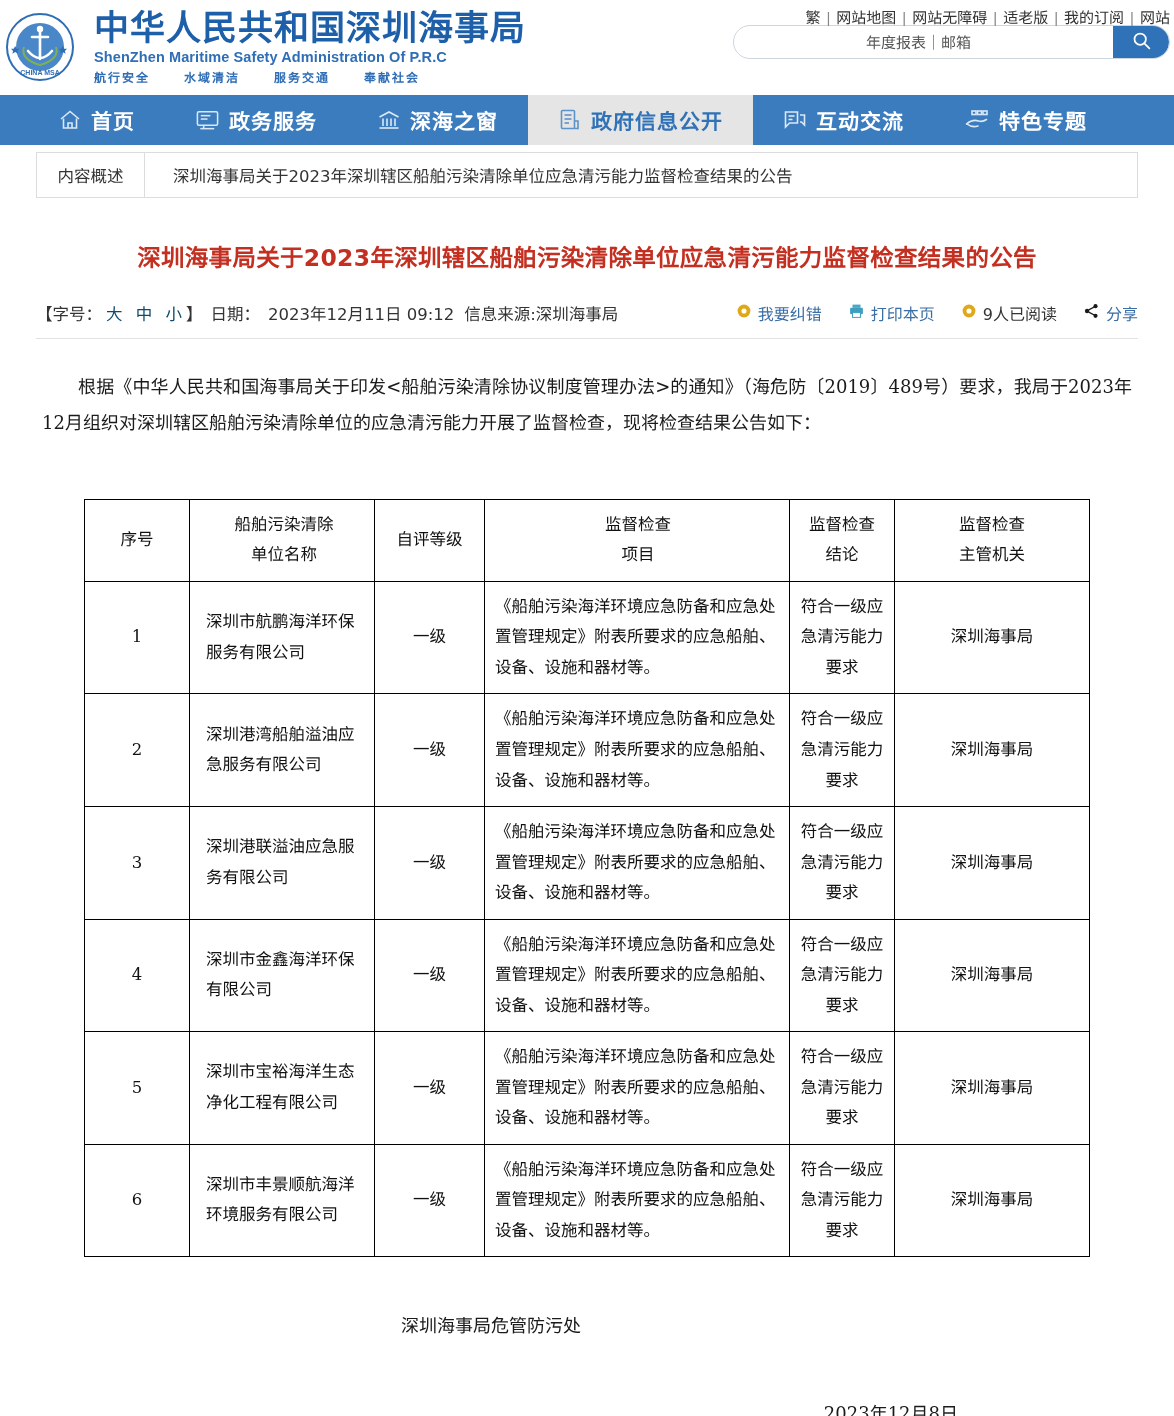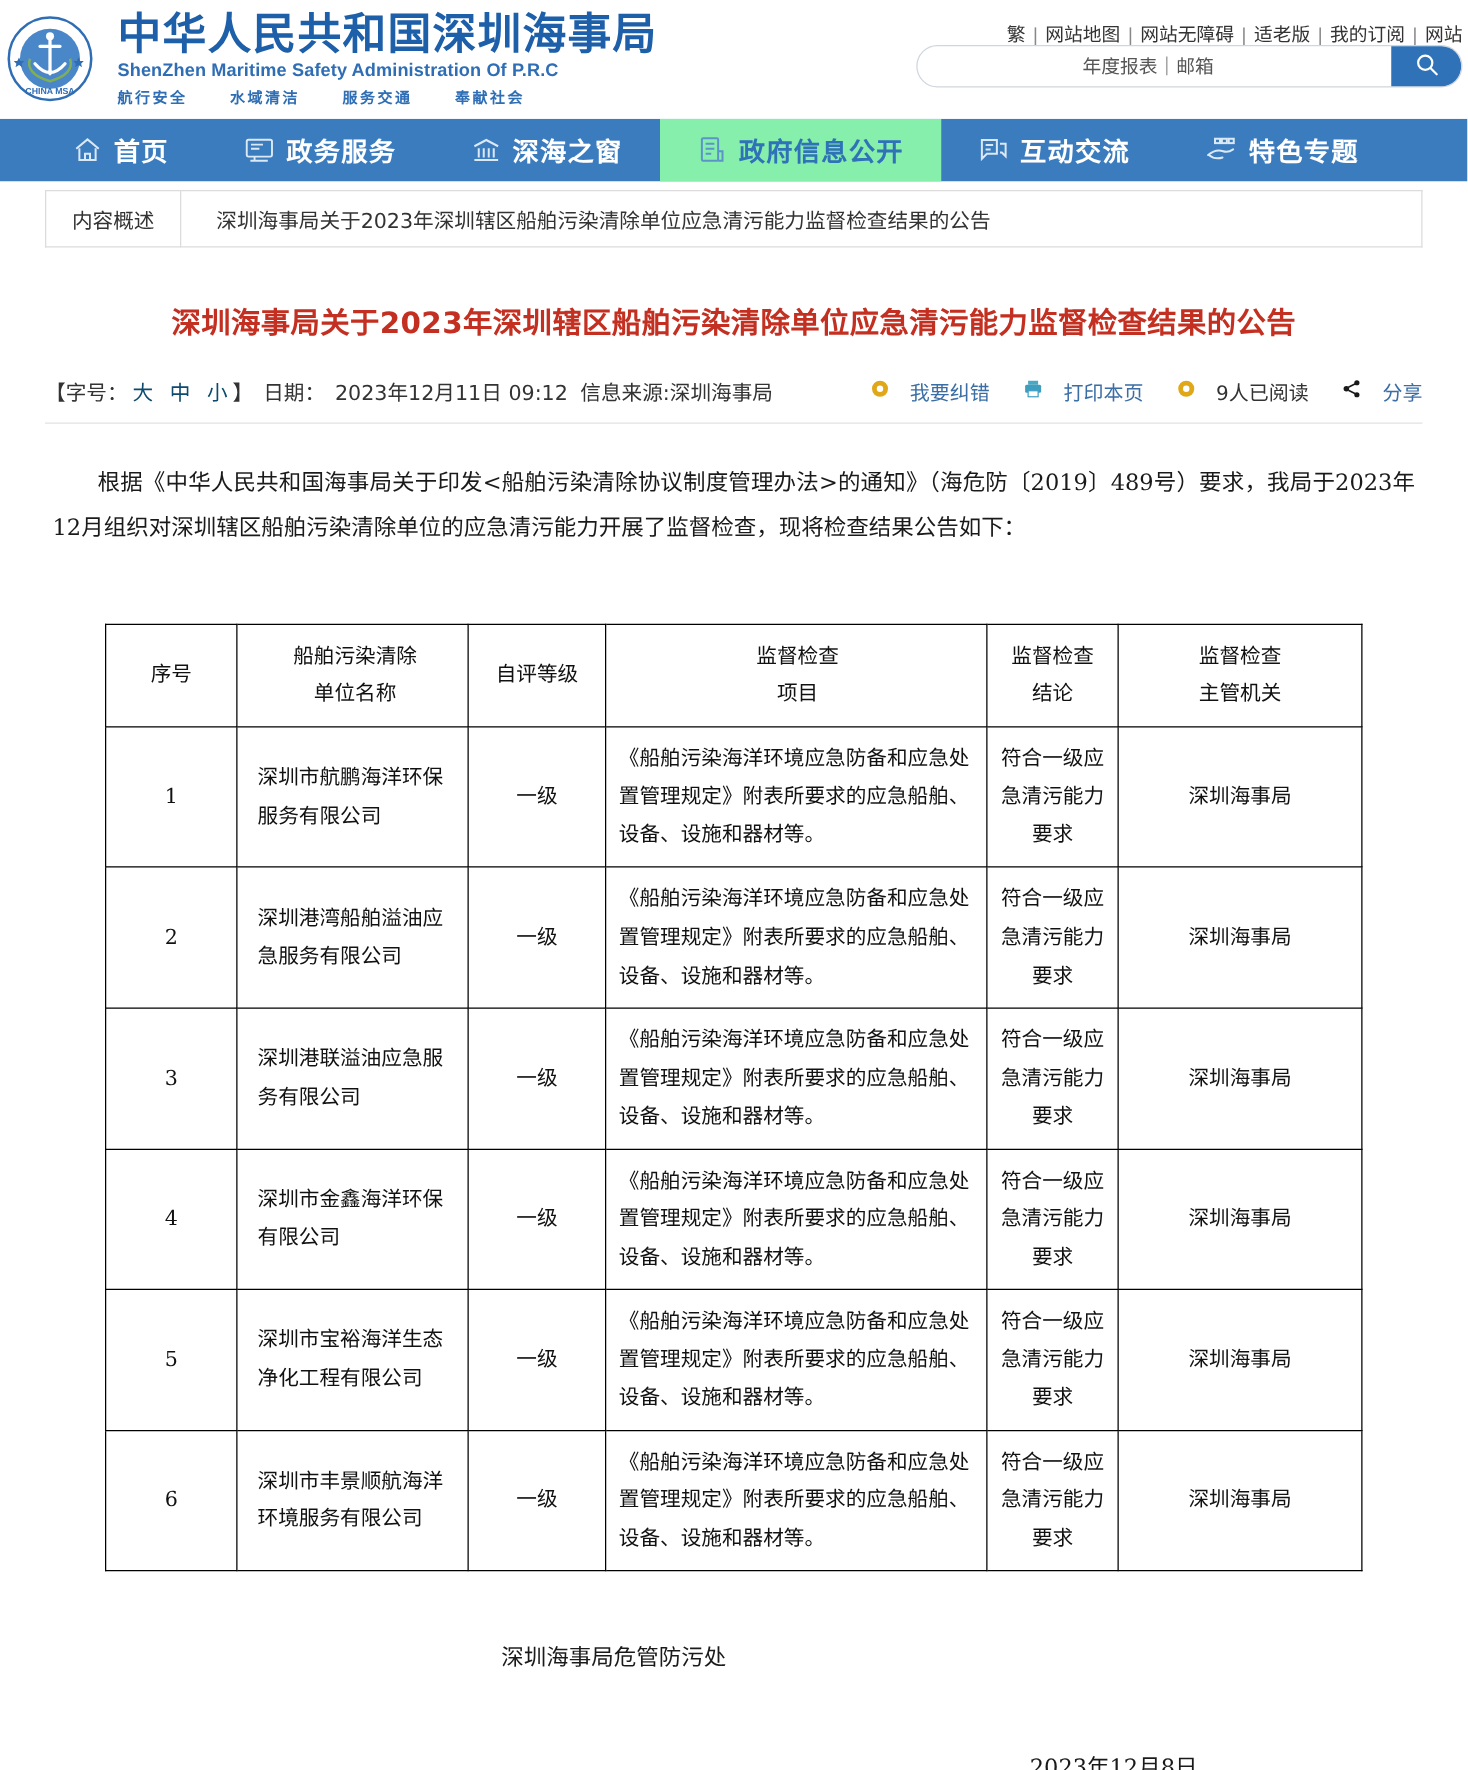--- a/index.html
+++ b/index.html
@@ -58,21 +58,21 @@
     font-weight: bold;
     color: #2f6eb5;
     margin-top: 3px;
     letter-spacing: 2px;
   }
 
   
   .header-right {
     position: absolute;
     right: 4px;
-    top: 21px;
+    top: 10px;
     text-align: right;
   }
   .util-links {
     font-size: 15px;
     color: #333;
     white-space: nowrap;
     line-height: 1;
   }
   .util-links .ul-item { cursor: pointer; }
   .util-links .sep { color: #888; margin: 0 6px; }
@@ -128,21 +128,21 @@
     gap: 9px;
     padding: 0 30px;
     color: #ffffff;
     font-size: 21px;
     font-weight: bold;
     letter-spacing: 1px;
     cursor: pointer;
     white-space: nowrap;
   }
   .nav-item.active {
-    background: #86efac;
+    background: #e5e5e5;
     color: #2f72b8;
   }
   .nav-icon { display: flex; align-items: center; }
 
   
   .page {
     padding: 0 36px;
   }
 
   .summary-table {
@@ -194,21 +194,21 @@
   .meta-right {
     margin-left: auto;
     display: flex;
     align-items: center;
     gap: 26px;
     white-space: nowrap;
   }
   .meta-action {
     display: flex;
     align-items: center;
-    gap: 16px;
+    gap: 6px;
     color: #3a6ea5;
     font-size: 16px;
     cursor: pointer;
   }
   .meta-action.plain { color: #333; cursor: default; }
   .meta-action.share { color: #3a6ea5; }
 
   .meta-divider {
     border-bottom: 1px solid #e2e2e2;
     margin-bottom: 30px;

